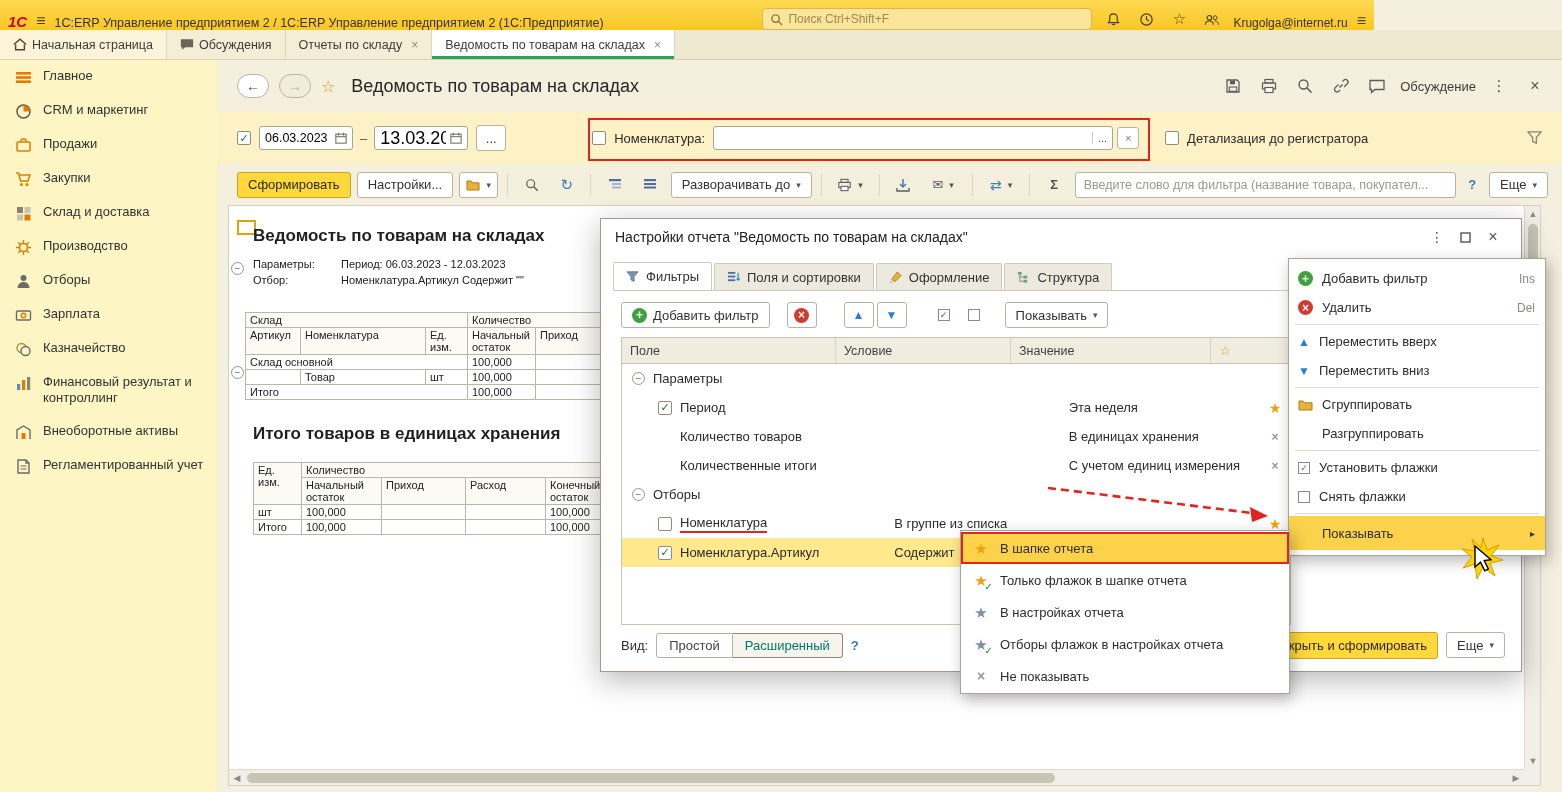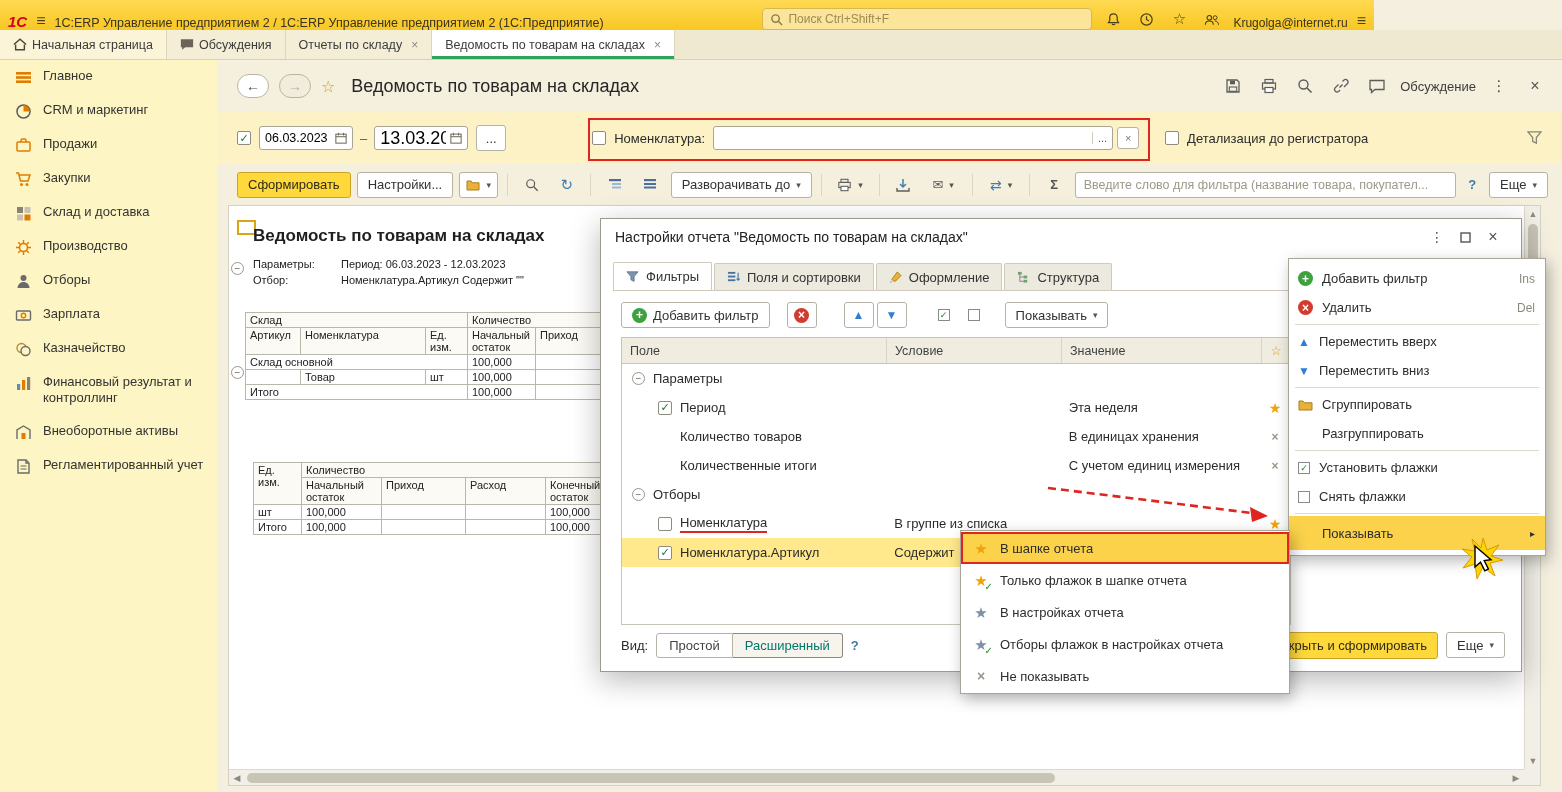--- a/index.html
+++ b/index.html
@@ -527,20 +527,21 @@
     </tr>
     <tr class="bold">
       <td colspan="3">Итого</td>
       <td class="num">100,000</td>
           <td></td>
     </tr>
   </tbody>
     </table>
   <div class="r expbox" style="left:2px;top:160px">−</div>
 
+  <div class="r rep-title" style="left:24px;top:218px">Итого товаров в единицах хранения</div>
 
   <table class="rt r" style="left:24px;top:256px">
     <colgroup>
         <col style="width:48px">
         <col style="width:80px">
         <col style="width:84px">
         <col style="width:80px">
         <col style="width:80px">
       </colgroup>
     <tbody>
@@ -665,21 +666,21 @@
       </span>
     <span style="width:16px"></span>
     <span class="btn">
         <span>Показывать</span>
         <span class="caret">▾</span>
       </span>
   </div>
 
   <div class="grid">
     <div class="ghead">
-      <span class="gc" style="width:265px">Поле</span>
+      <span class="gc" style="width:214px">Поле</span>
       <span class="gc" style="width:175px">Условие</span>
       <span class="gc" style="width:200px">Значение</span>
       <span class="gc" style="width:28px;border-right:0;justify-content:center;color:#d99a16">☆</span>
     </div>
     <div class="grow">
       <span class="fcell" style="padding-left:10px">
           <span class="expbox">−</span>
           <span>Параметры</span>
         </span>
       <span class="ccell"></span>

